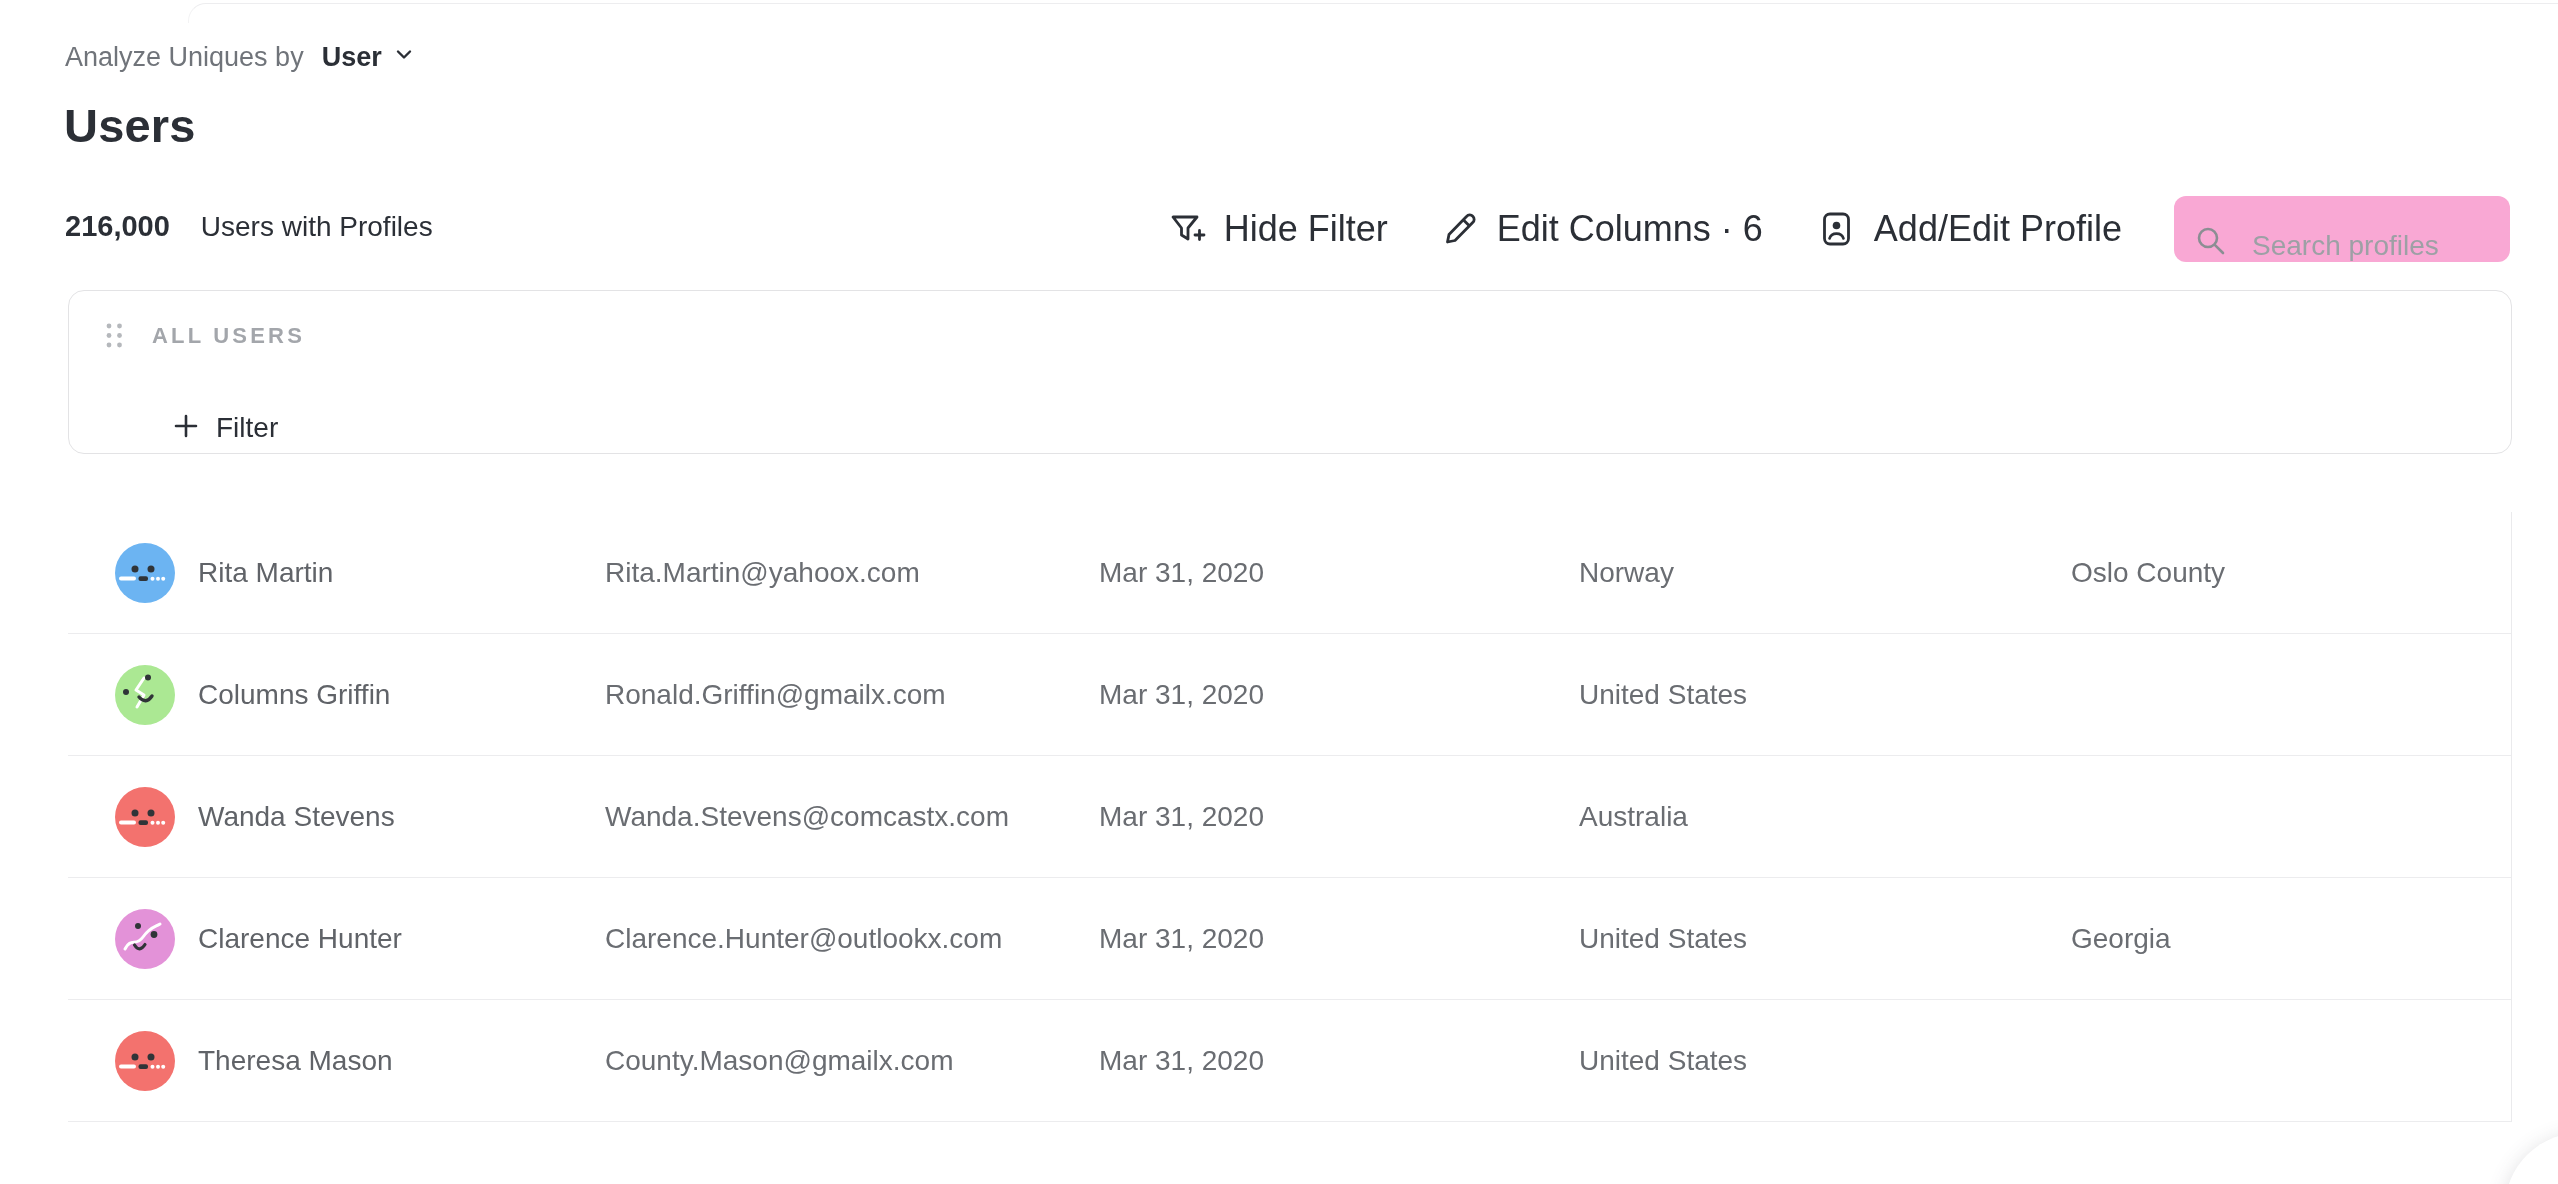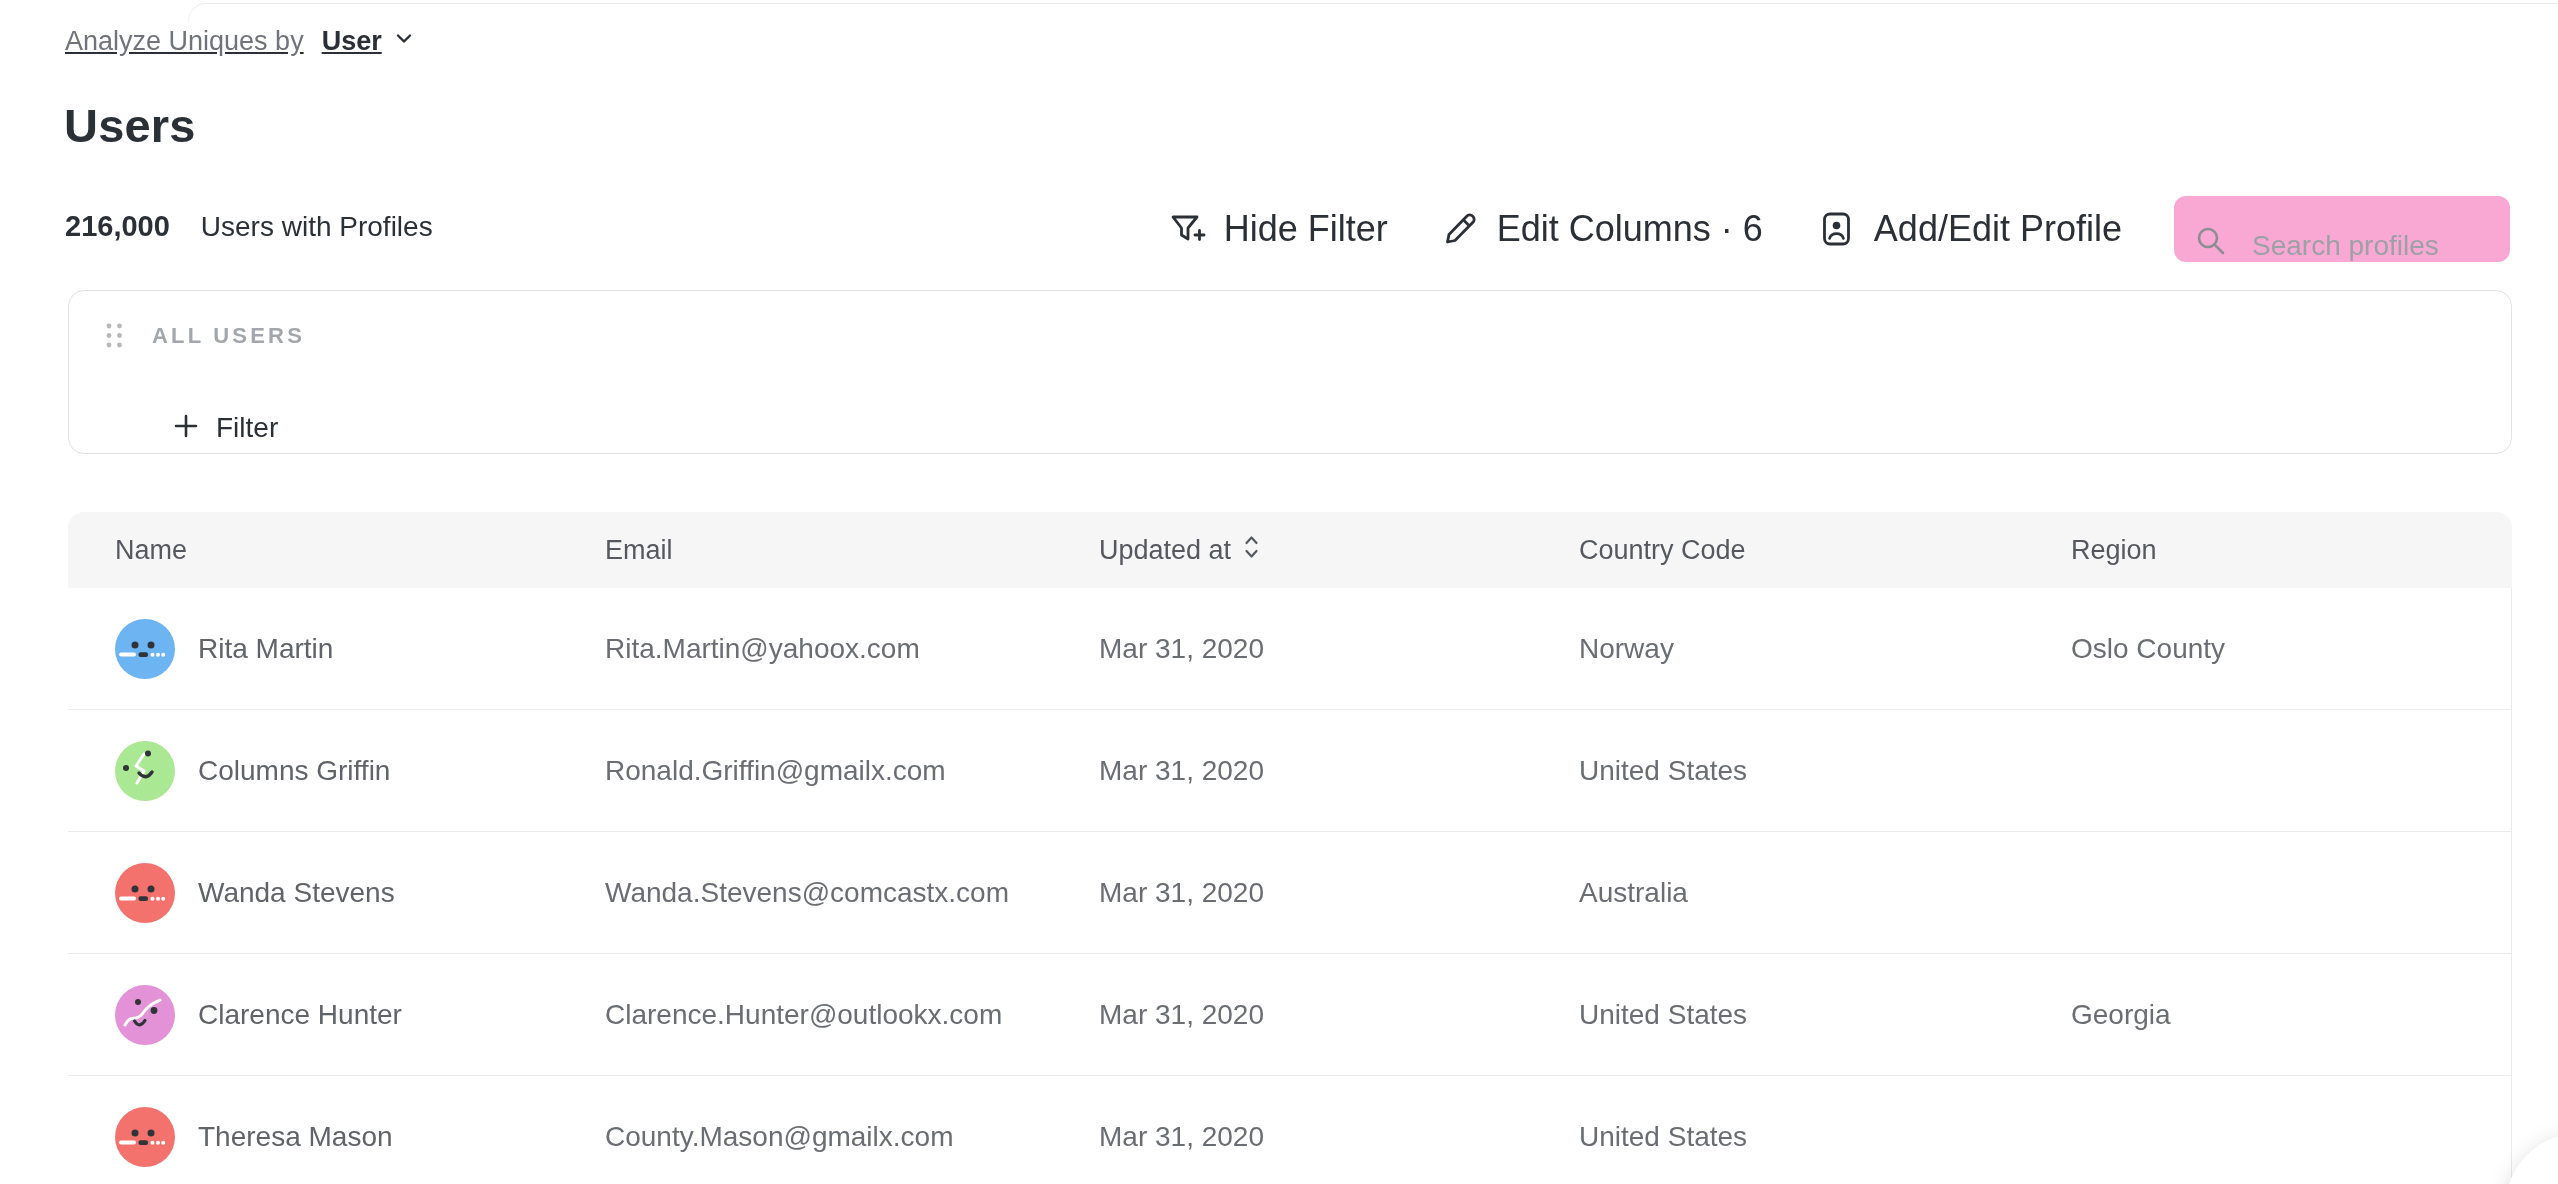--- a/index.html
+++ b/index.html
@@ -11,21 +11,21 @@
   }
 
   
   .panel-edge {
     position:absolute; top:3px; left:188px; right:0; height:20px;
     border-top:1.5px solid #ededef; border-left:1.5px solid #f3f3f4;
     border-top-left-radius:18px; pointer-events:none;
   }
 
   
-  .breadcrumb { position:absolute; left:65px; top:26px; display:flex; font-size:27px;text-decoration:underline; }
+  .breadcrumb { position:absolute; left:65px; top:42px; display:flex; font-size:27px; }
   .breadcrumb .crumb-label { color:#70747a; margin-right:18px; }
   .crumb-select { display:flex; align-items:center; gap:10px; cursor:pointer; }
   .crumb-select .crumb-value { color:#2b2f36; font-weight:600; }
 
   
   .page-title { position:absolute; left:64px; top:98px; font-size:47px; font-weight:700; letter-spacing:.2px; color:#2b2f36; }
 
   
   .stats { position:absolute; left:65px; top:210px; display:flex; align-items:center; }
   .stats .count { font-size:29px; font-weight:700; }
@@ -165,43 +165,20 @@
     <span>
       <svg width="30" height="30" viewBox="0 0 30 30" fill="none">
         <path d="M15 5v20M5 15h20" stroke="#2b2f36" stroke-width="2.6" stroke-linecap="round"></path>
       </svg>
     </span>
     <span class="add-filter-label">Filter</span>
   </div>
 </div>
 
 <div class="users-table">
-  <div class="t-grid t-header">
-    <div class="th">
-      <span>Name</span>
-    </div>
-    <div class="th">
-      <span>Email</span>
-    </div>
-    <div class="th">
-      <span>Updated at</span>
-      <span>
-        <svg width="17" height="28" viewBox="0 0 17 28" fill="none">
-          <path d="M3.5 10l5-5.5 5 5.5" stroke="#55585e" stroke-width="2.2" stroke-linecap="round" stroke-linejoin="round"></path>
-          <path d="M3.5 18l5 5.5 5-5.5" stroke="#55585e" stroke-width="2.2" stroke-linecap="round" stroke-linejoin="round"></path>
-        </svg>
-      </span>
-    </div>
-    <div class="th">
-      <span>Country Code</span>
-    </div>
-    <div class="th">
-      <span>Region</span>
-    </div>
-  </div>
   <div class="t-body">
   <div class="t-grid t-row">
     <div class="cell name-cell">
       <span class="avatar"><svg width="60" height="60" viewBox="0 0 60 60">
               <circle cx="30" cy="30" r="30" fill="#6cb4f2"></circle>
               <circle cx="20" cy="26" r="3.5" fill="#303438"></circle>
             <circle cx="36" cy="26" r="3.5" fill="#303438"></circle>
             <rect x="4" y="33.5" width="17" height="4" rx="2" fill="#fff"></rect>
             <rect x="23.5" y="33.3" width="9.5" height="4.6" rx="2" fill="#303438"></rect>
             <circle cx="37.5" cy="35.7" r="2" fill="#fff"></circle>

